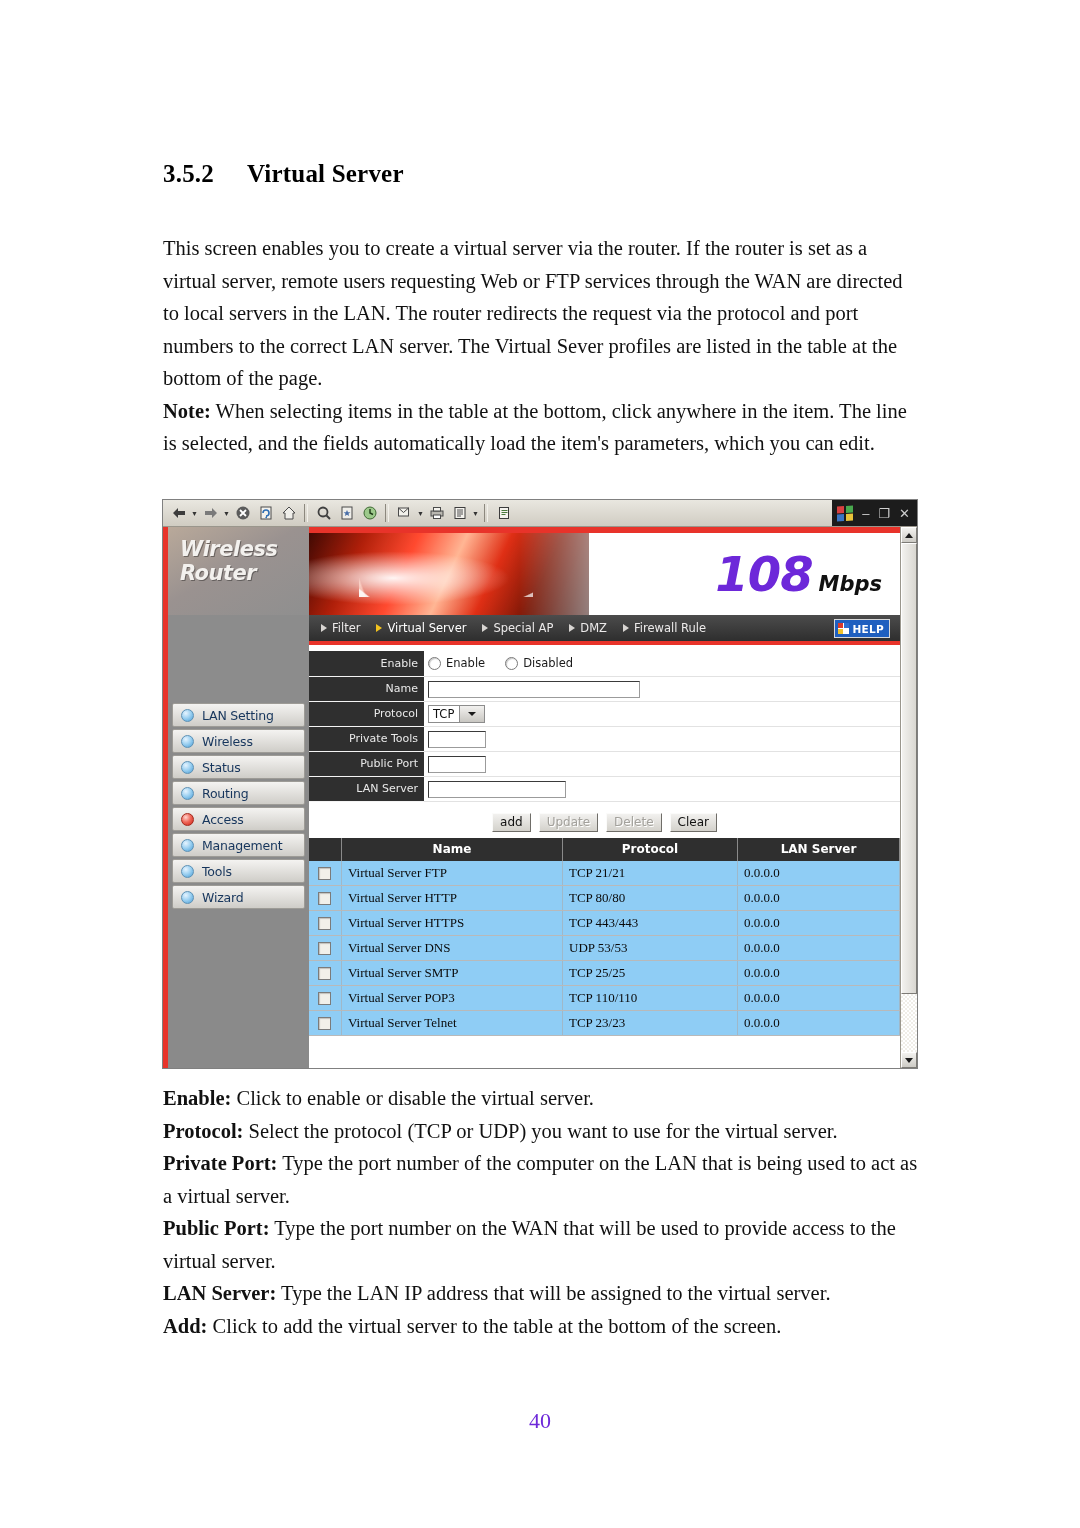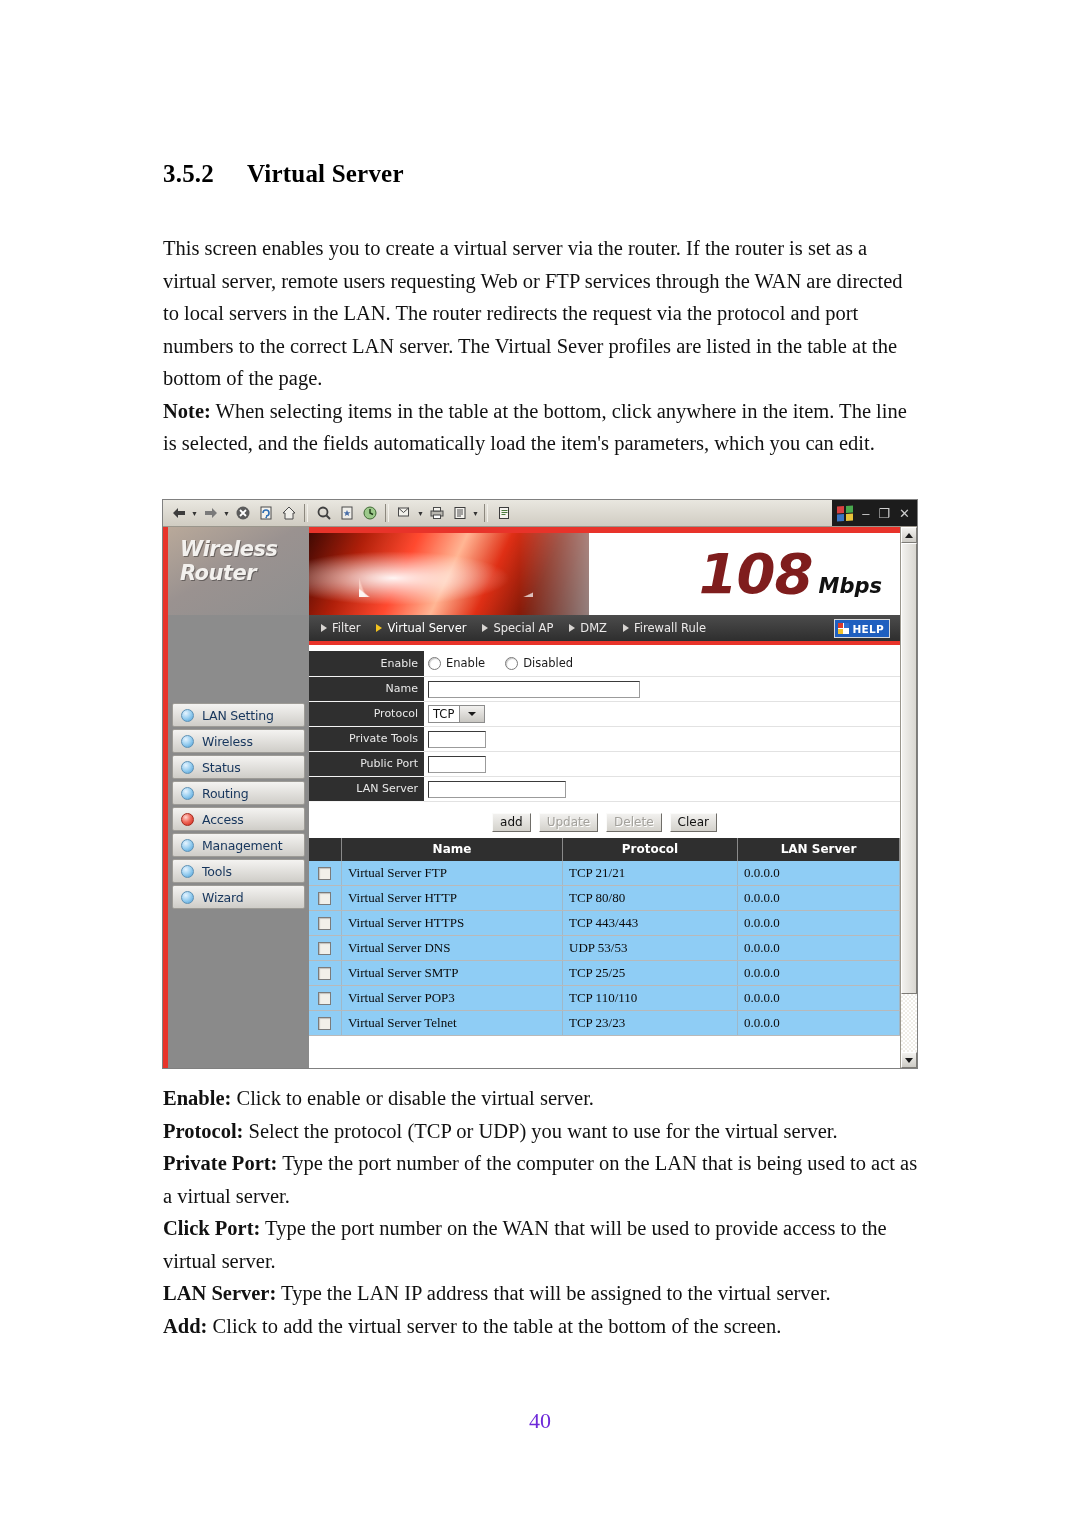--- a/index.html
+++ b/index.html
@@ -245,23 +245,23 @@
     top: 50%;
     transform: translateY(-50%);
     display: flex;
     align-items: baseline;
     gap: 6px;
   }
   .speed-num {
     font-family: "DejaVu Sans", sans-serif;
     font-weight: bold;
     font-style: italic;
-    font-size: 56px;
+    font-size: 48px;
     line-height: 1;
-    color: #7f1d1d;
+    color: #6d28d9;
     letter-spacing: -1px;
     text-align: right;
   }
   .speed-unit {
     font-family: "DejaVu Sans", sans-serif;
     font-weight: bold;
     font-style: italic;
     font-size: 21px;
     color: #111;
   }
@@ -853,20 +853,20 @@
           </div>
       </div>
 
     </div>
   </div>
 
   <div class="body-block" id="desc-block">
     <p><b>Enable:</b><span> Click to enable or disable the virtual server.</span></p>
     <p><b>Protocol:</b><span> Select the protocol (TCP or UDP) you want to use for the virtual server.</span></p>
     <p><b>Private Port:</b><span> Type the port number of the computer on the LAN that is being used to act as a virtual server.</span></p>
-    <p><b>Click Port:</b><span> Type the port number on the WAN that will be used to provide access to the virtual server.</span></p>
+    <p><b>Public Port:</b><span> Type the port number on the WAN that will be used to provide access to the virtual server.</span></p>
     <p><b>LAN Server:</b><span> Type the LAN IP address that will be assigned to the virtual server.</span></p>
     <p><b>Add:</b><span> Click to add the virtual server to the table at the bottom of the screen.</span></p>
   </div>
 
   <div class="page-number">40</div>
 
 </div>
 
 </body></html>

